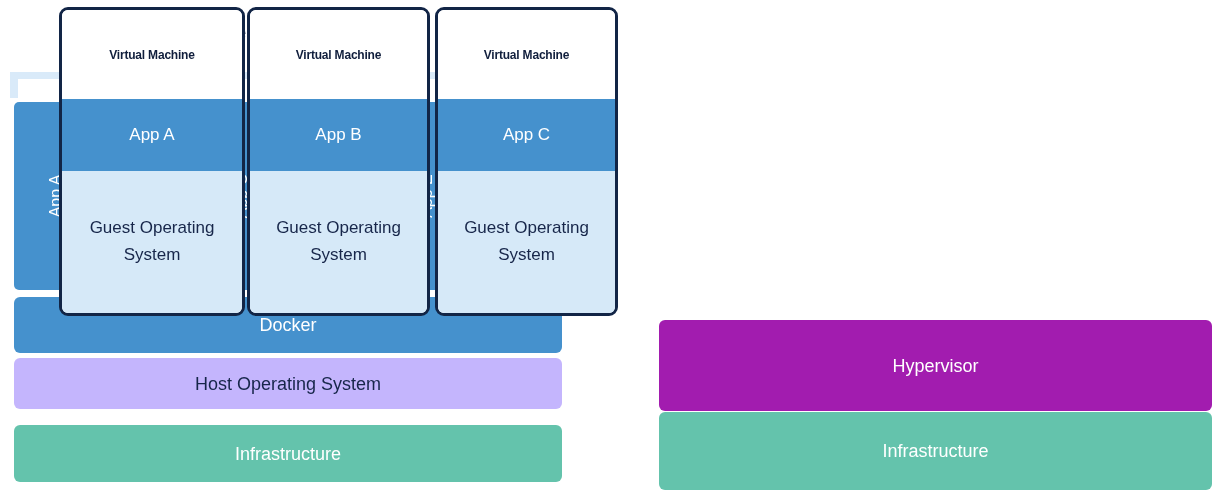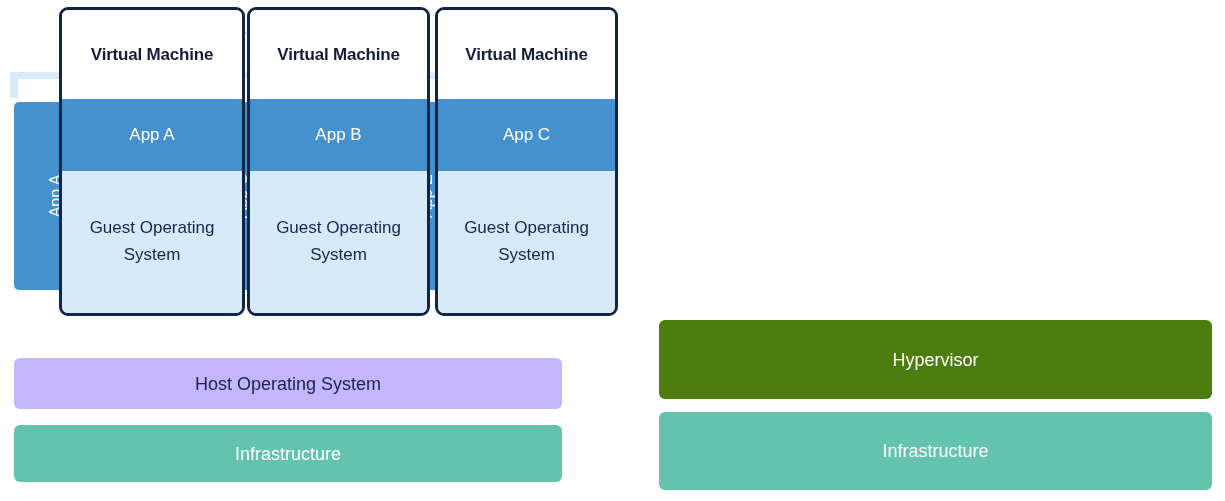--- a/index.html
+++ b/index.html
@@ -114,21 +114,21 @@
   #vm-box-1 { left: 59px;  width: 180px; }
   #vm-box-2 { left: 247px; width: 177px; }
   #vm-box-3 { left: 435px; width: 177px; }
 
   .vm-title {
     height: 89px;
     flex: 0 0 89px;
     display: flex;
     align-items: center;
     justify-content: center;
-    font-size: 17px;
+    font-size: 12px;
     font-weight: bold;
     color: #101e3c;
     letter-spacing: -0.2px;
     background: #ffffff;
   }
   .vm-app {
     flex: 0 0 72px;
     display: flex;
     align-items: center;
     justify-content: center;
@@ -143,22 +143,22 @@
     justify-content: center;
     background: #d6e9f8;
     color: #17264a;
     font-size: 17px;
     line-height: 27px;
     text-align: center;
     padding-bottom: 2px;
   }
 
   #hypervisor-bar {
-    left: 659px; top: 320px; width: 553px; height: 79px;
-    background: #4d7c0f;
+    left: 659px; top: 320px; width: 553px; height: 91px;
+    background: #a21caf;
     color: #ffffff;
     text-align: right;
   }
   #infra-bar-right {
     left: 659px; top: 412px; width: 553px; height: 78px;
     background: #64c3ac;
     color: #ffffff;
   }
 </style>
 </head>
@@ -193,20 +193,21 @@
       <div class="app-col">
         <span class="app-col-label">App E</span>
       </div>
 
       <div class="app-col">
         <span class="app-col-label">App F</span>
       </div>
 
     </div>
 
+    <div class="abs stack-bar" id="docker-bar">Docker</div>
 
     <div class="abs stack-bar" id="host-os-bar">Host Operating System</div>
 
     <div class="abs stack-bar" id="infra-bar-left">Infrastructure</div>
 
   </div>
 
   <div>
 
     <div class="vm-box" id="vm-box-1">

